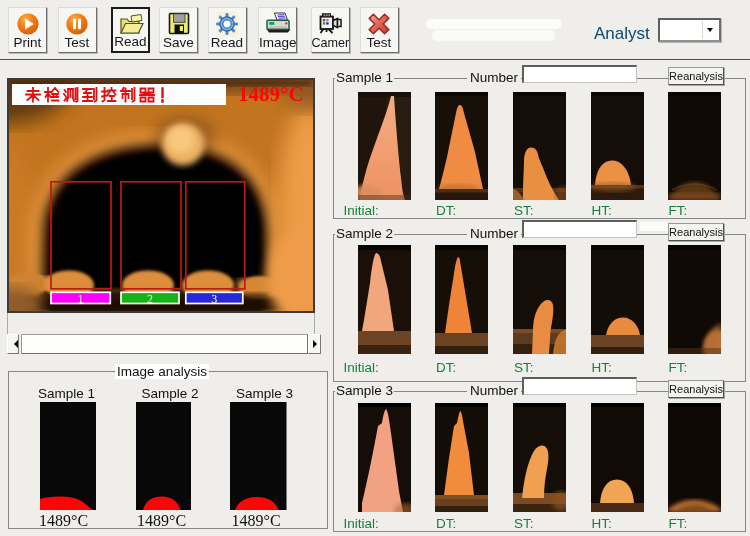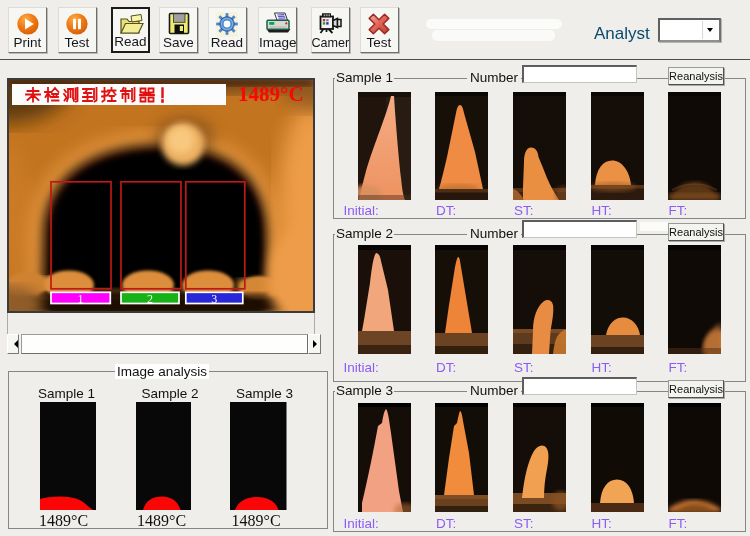--- a/index.html
+++ b/index.html
@@ -16,21 +16,21 @@
 .gbt{position:absolute;top:-9px;left:1px;font-size:13.5px;color:#111;background:#EFEEEB;padding:0 1px;}
 .numl{position:absolute;top:-9px;left:133px;font-size:13.5px;color:#111;background:#EFEEEB;padding:0 3px;}
 .inp{position:absolute;left:188px;width:112px;height:15px;background:#fff;
   border:1px solid;border-color:#5E5E5E #C4C4C0 #C4C4C0 #5E5E5E;
   border-top-width:2px;border-left-width:2px;}
 .rbtn{position:absolute;left:334px;width:54px;height:16px;background:#F3F3F0;
   border:1px solid;border-color:#9a9a96 #4f4f4f #4f4f4f #9a9a96;
   box-shadow:1px 1px 0 #a8a8a4;
   font-size:11px;color:#111;text-align:center;line-height:16px;}
 .im{position:absolute;width:53px;height:108px;}
-.ilab{position:absolute;font-size:13.5px;color:#8b5cf6;}
+.ilab{position:absolute;font-size:13.5px;color:#15803d;}
 .samp{position:absolute;font-size:13.5px;color:#111;}
 .temp{position:absolute;font-family:"Liberation Serif",serif;font-size:16px;color:#101010;}
 </style>
 </head>
 <body>
 
 <div class="abs" style="left:0;top:58.8px;width:750px;height:1.7px;background:#4E4E4E;"></div>
 
 <div class="btn" style="left:8px;">
   <svg width="26" height="26" viewBox="0 0 26 26">

